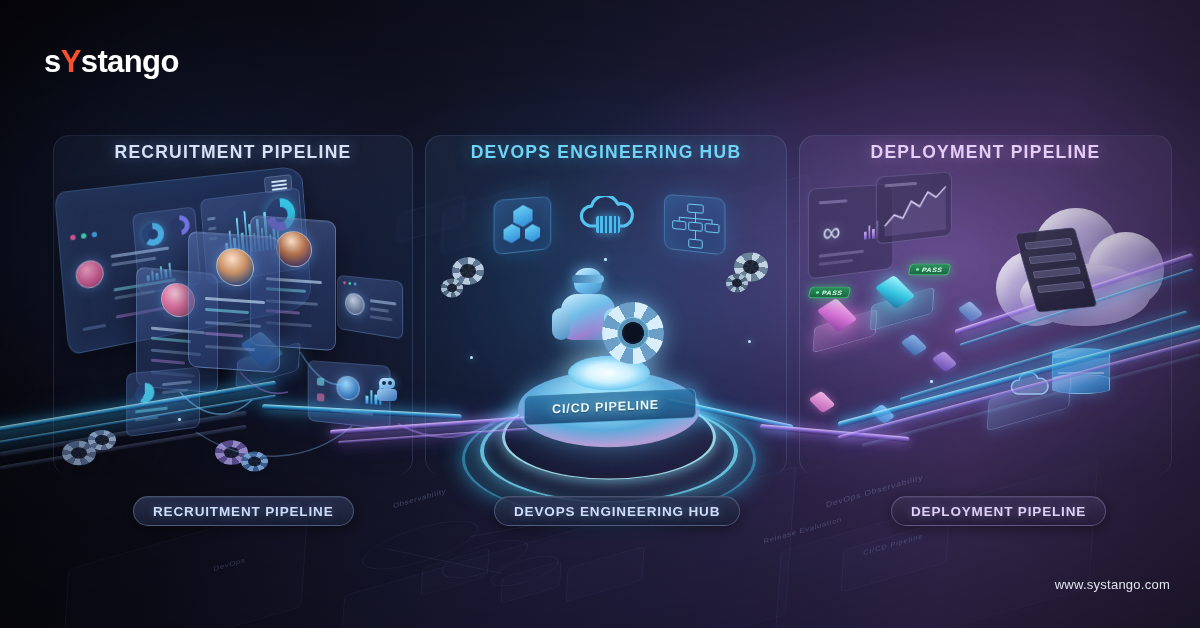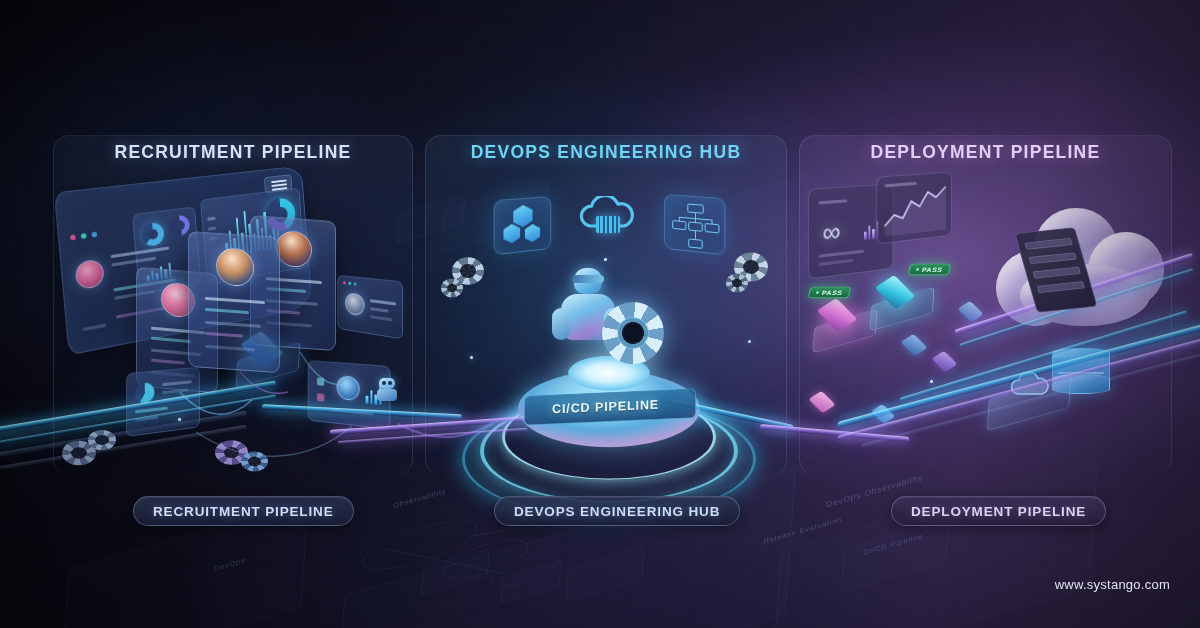--- a/index.html
+++ b/index.html
@@ -704,16 +704,17 @@
   <div class="vignette"></div>
 
   <div class="panel-title pt1">RECRUITMENT PIPELINE</div>
   <div class="panel-title pt2">DEVOPS ENGINEERING HUB</div>
   <div class="panel-title pt3">DEPLOYMENT PIPELINE</div>
 
   <div class="pill pl1">RECRUITMENT PIPELINE</div>
   <div class="pill pl2">DEVOPS ENGINEERING HUB</div>
   <div class="pill pl3">DEPLOYMENT PIPELINE</div>
 
+  <div class="logo"><span>s</span><span class="y">Y</span><span>stango</span></div>
 
   <div class="site-url">www.systango.com</div>
 
 </div>
 
 </body></html>

